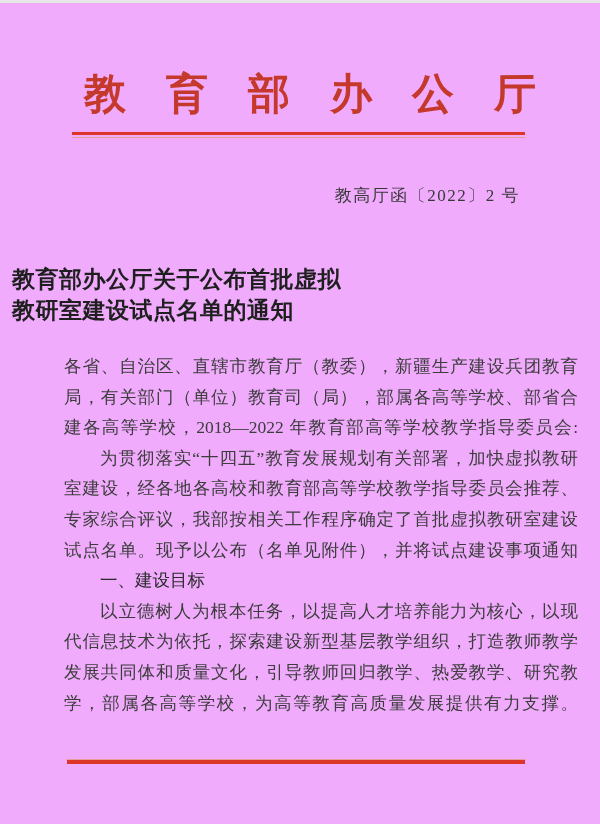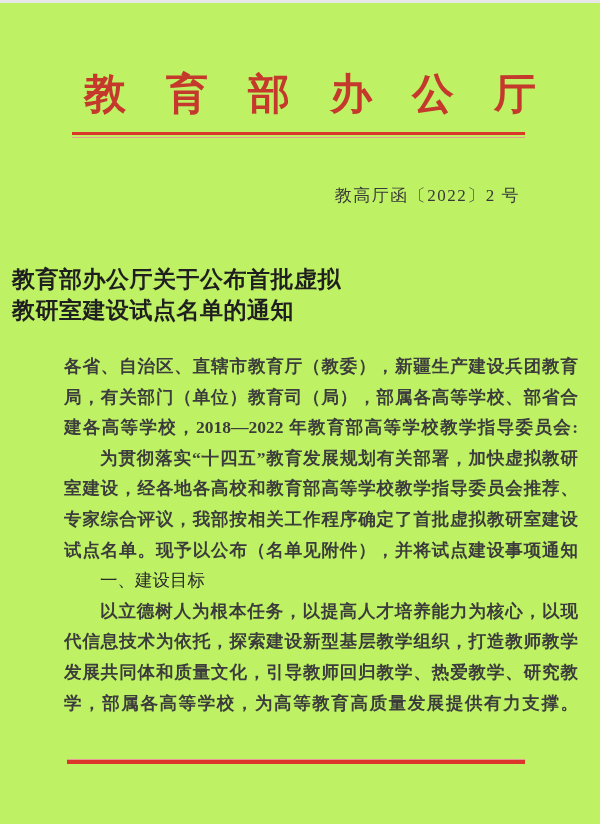--- a/index.html
+++ b/index.html
@@ -5,21 +5,21 @@
   html, body {
     margin: 0;
     padding: 0;
     background: #ffffff;
     font-family: "Liberation Serif", "DejaVu Serif", serif;
   }
   .page {
     position: relative;
     width: 600px;
     height: 824px;
-    background: #bef264;
+    background: #f0abfc;
     overflow: hidden;
   }
   .scan-edge-top {
     position: absolute;
     top: 0; left: 0; right: 0;
     height: 3px;
     background: #e7e7e7;
   }
   
   .letterhead {
@@ -98,21 +98,20 @@
     left: 64px;
     width: 514px;
     font-size: 17.5px;
     line-height: 30.6px;
     color: #3c3c3c;
     letter-spacing: 0;
   }
   .doc-body .line {
     height: 30.6px;
     white-space: nowrap;
-    font-weight: bold;
   }
   .doc-body .line.fill {
     white-space: normal;
     text-align: justify;
     text-align-last: justify;
     text-justify: inter-ideograph;
     overflow: hidden;
   }
   .doc-body .line.indent {
     text-indent: 36px;

